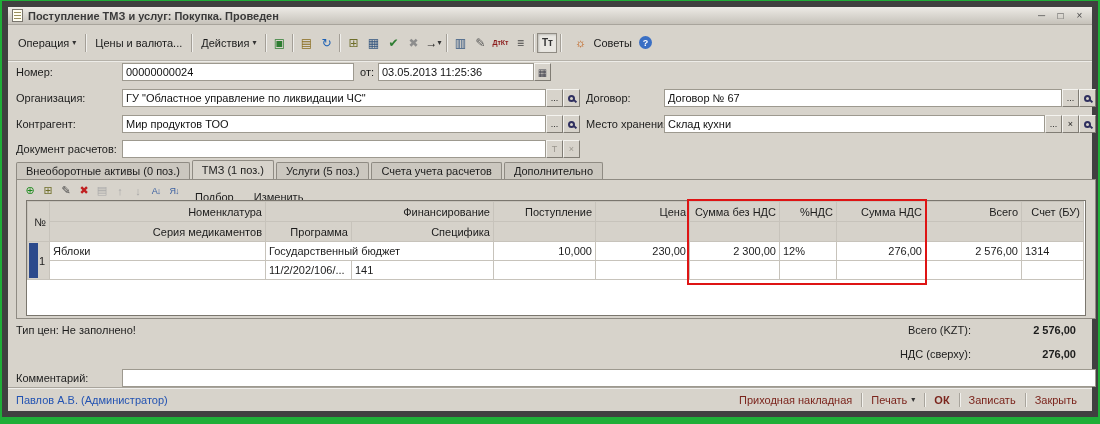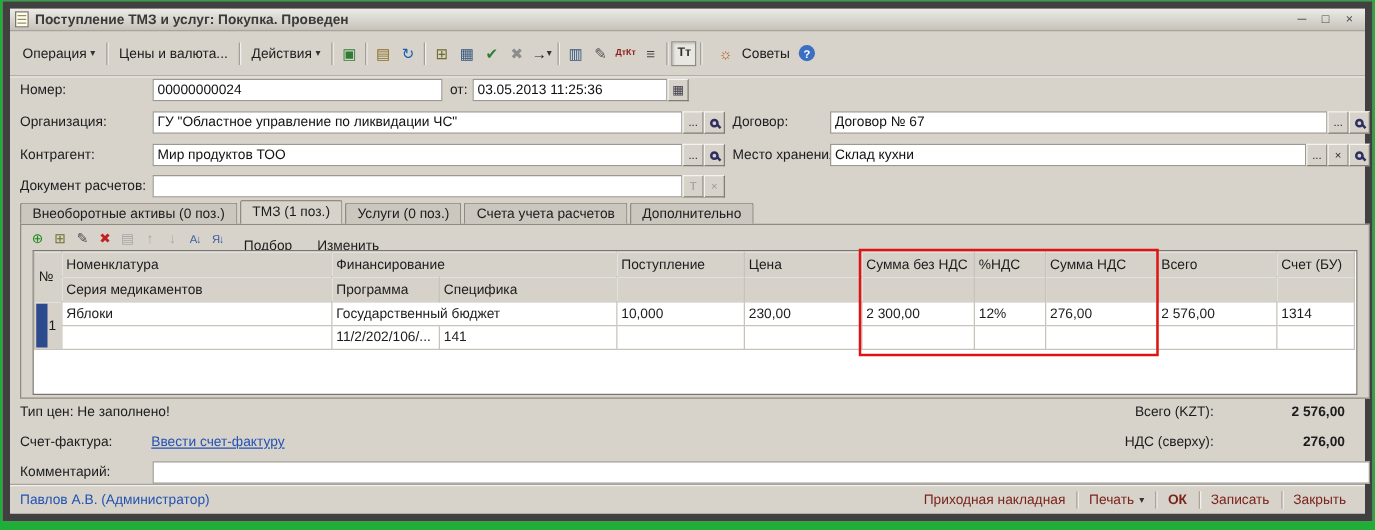--- a/index.html
+++ b/index.html
@@ -38,25 +38,25 @@
   .tab.active{height:19px;background:#d7d3cb;}
 
   .panel{position:absolute;left:8px;top:172px;width:1080px;height:140px;border:1px solid #8f8b83;background:#d7d3cb;}
   .items-toolbar{position:absolute;left:2px;top:1px;right:2px;height:19px;display:flex;align-items:center;padding:0 2px;}
   .it-ico{width:18px;height:17px;display:flex;align-items:center;justify-content:center;font-size:11px;flex:none;}
   .it-ico.sort{font-size:9px;letter-spacing:-1px;}
   .it-btn{padding:1px 8px;margin-left:4px;white-space:nowrap;margin-top:12px;}
   .grid{position:absolute;left:9px;top:20px;width:1060px;height:116px;border:1px solid #7a766e;background:#fff;overflow:hidden;}
   .grid-table{border-collapse:collapse;table-layout:fixed;width:1056px;}
   .grid-table th,.grid-table td{border:1px solid #c7c3bb;font-weight:normal;text-align:left;padding:0 3px;overflow:hidden;white-space:nowrap;font-size:11px;}
-  .grid-table thead th{background:#d6d2ca;height:20px;}
+  .grid-table thead th{background:#d6d2ca;height:20px;text-align:right;}
   .grid-table td{height:19px;background:#fff;}
   td.rnum{background:#d6d2ca;position:relative;text-align:right;padding-right:4px;}
   .cursor-block{position:absolute;left:1px;top:1px;bottom:1px;width:9px;background:#2c4a8c;}
-  td.r{}
+  td.r{text-align:right;}
   .red-box{position:absolute;left:670px;top:19px;width:240px;height:86px;border:2px solid #de1414;pointer-events:none;z-index:5;}
 
   .price-row{position:absolute;left:8px;top:317px;white-space:nowrap;}
   .total-row{position:absolute;right:16px;display:flex;align-items:baseline;gap:10px;white-space:nowrap;}
   .total-val{min-width:95px;text-align:right;font-weight:bold;}
   .invoice-row{position:absolute;left:8px;top:341px;white-space:nowrap;}
   .link{color:#2353b2;text-decoration:underline;}
   .comment-row{position:absolute;left:8px;right:10px;top:362px;height:19px;}
 
   .bottombar{position:absolute;left:0;right:0;bottom:0;height:24px;border-top:1px solid #a8a49c;box-shadow:inset 0 1px 0 #f0efec;display:flex;align-items:center;padding:0 8px;}
@@ -167,21 +167,21 @@
     <div class="frow" style="top:133px">
       <span class="flabel" style="left:0">Документ расчетов:</span>
       <input class="finput" style="left: 106px; width: 424px;" readonly="" value="">
       <span class="fbtn disabled" style="left:530px">Т</span>
       <span class="fbtn disabled" style="left:547px">×</span>
     </div>
 
     <div class="tabs">
       <span class="tab">Внеоборотные активы (0 поз.)</span>
       <span class="tab active">ТМЗ (1 поз.)</span>
-      <span class="tab">Услуги (0 поз.)</span>
+      <span class="tab">Услуги (5 поз.)</span>
       <span class="tab">Счета учета расчетов</span>
       <span class="tab">Дополнительно</span>
     </div>
 
     <div class="panel">
       <div class="items-toolbar">
         <span class="it-ico" style="color: rgb(28, 138, 28);">⊕</span>
         <span class="it-ico" style="color: rgb(111, 111, 42);">⊞</span>
         <span class="it-ico" style="color: rgb(74, 74, 74);">✎</span>
         <span class="it-ico" style="color: rgb(192, 32, 32);">✖</span>
@@ -265,24 +265,20 @@
       </div>
       <div class="red-box"></div>
     </div>
 
     <div class="price-row">Тип цен: Не заполнено!</div>
     <div class="total-row" style="top:317px">
       <span>Всего (KZT):</span>
       <span class="total-val">2 576,00</span>
     </div>
 
-    <div class="invoice-row">
-      <span>Счет-фактура:</span>
-      <span class="link" style="margin-left:28px">Ввести счет-фактуру</span>
-    </div>
     <div class="total-row" style="top:341px">
       <span>НДС (сверху):</span>
       <span class="total-val">276,00</span>
     </div>
 
     <div class="comment-row">
       <span class="flabel" style="left:0">Комментарий:</span>
       <input class="finput" style="left: 106px; width: 974px;" value="">
     </div>
 

